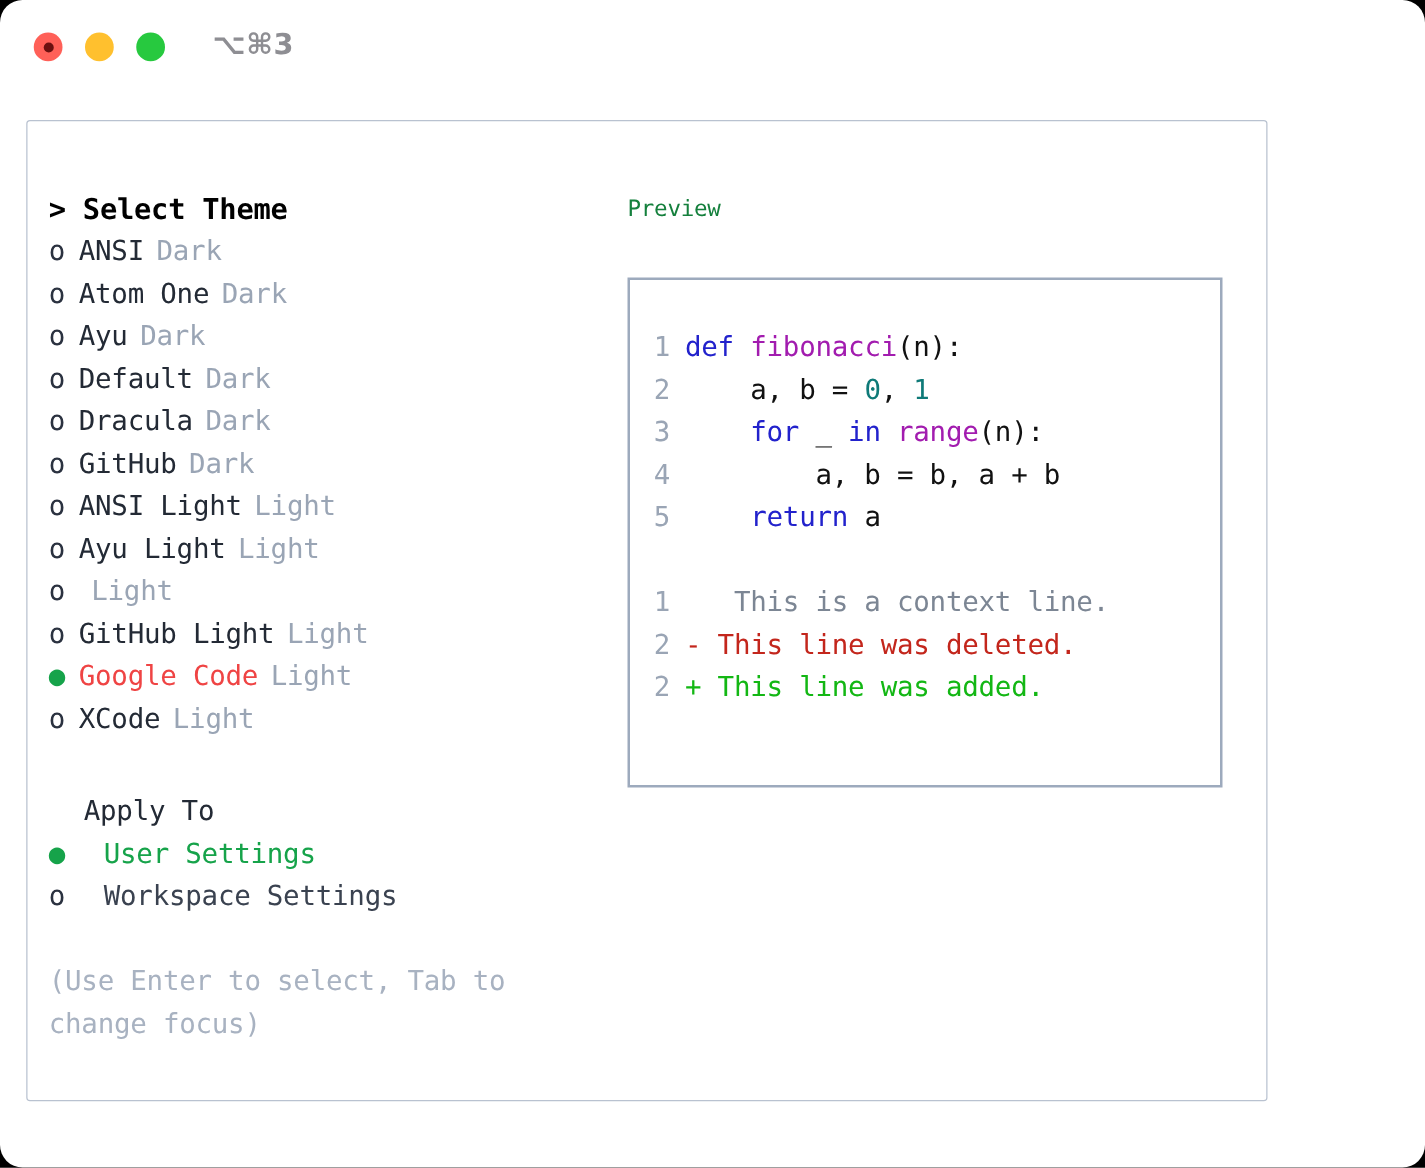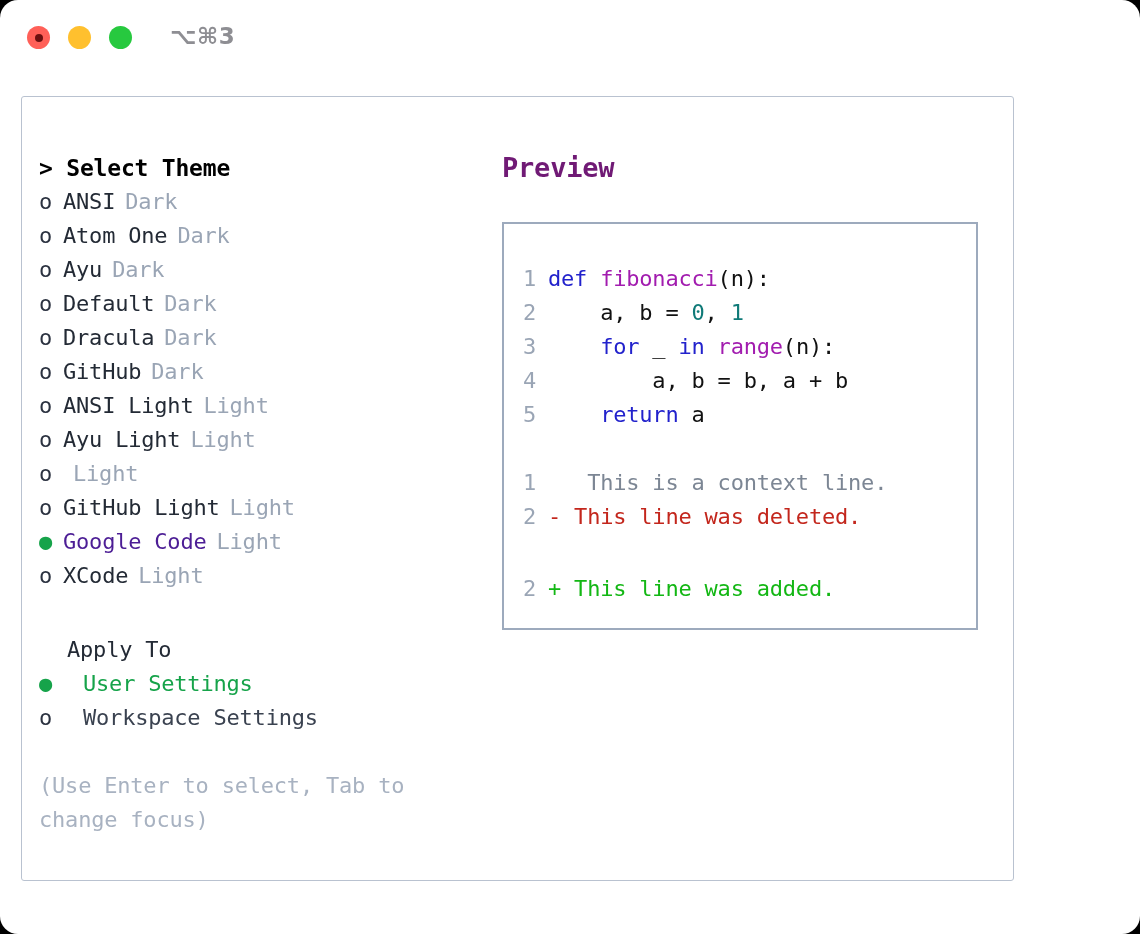--- a/index.html
+++ b/index.html
@@ -112,21 +112,21 @@
   }
   .marker {
     display: inline-block;
     width: 24px;
     flex: 0 0 24px;
     font-size: 22px;
     color: #2b3240;
   }
   .theme-row.selected .marker { color: #16a34a; }
   .theme-name { color: #232a35; }
-  .theme-row.selected .theme-name { color: #4c1d95; }
+  .theme-row.selected .theme-name { color: #ef4444; }
   .theme-cat {
     color: #9aa5b5;
     padding-left: 10px;
   }
 
   .section-gap { height: 40px; }
 
   .section-head {
     font-size: 22px;
     color: #232a35;
@@ -158,23 +158,23 @@
   }
 
   
   .right-col {
     position: absolute;
     left: 480px;
     top: 54px;
     width: 495px;
   }
   .preview-title {
-    font-size: 27px;
-    font-weight: 700;
-    color: #701a75;
+    font-size: 18px;
+    font-weight: 400;
+    color: #15803d;
     line-height: 34px;
     letter-spacing: -0.2px;
   }
   .code-box {
     margin-top: 37px;
     width: 476px;
     height: 408px;
     border: 2px solid #9daabd;
     background: #ffffff;
     padding: 38px 0 0 18px;
@@ -199,21 +199,21 @@
   .code-text { color: #111111; }
 
   .tok-kw   { color: #2222cc; }
   .tok-fn   { color: #a21caf; }
   .tok-num  { color: #0f7a78; }
   .tok-plain{ color: #111111; }
 
   .diff-gap { height: 34px; }
   .diff-ctx { color: #7c8694; }
   .diff-del { color: #c3261c; }
-  .diff-add { color: #13b714; margin-top: 38px; }
+  .diff-add { color: #13b714; }
 </style>
 </head>
 <body>
 
 <div class="window">
 
   <div class="titlebar">
     <div class="lights">
       <div class="light red"></div>
       <div class="light yellow"></div>

